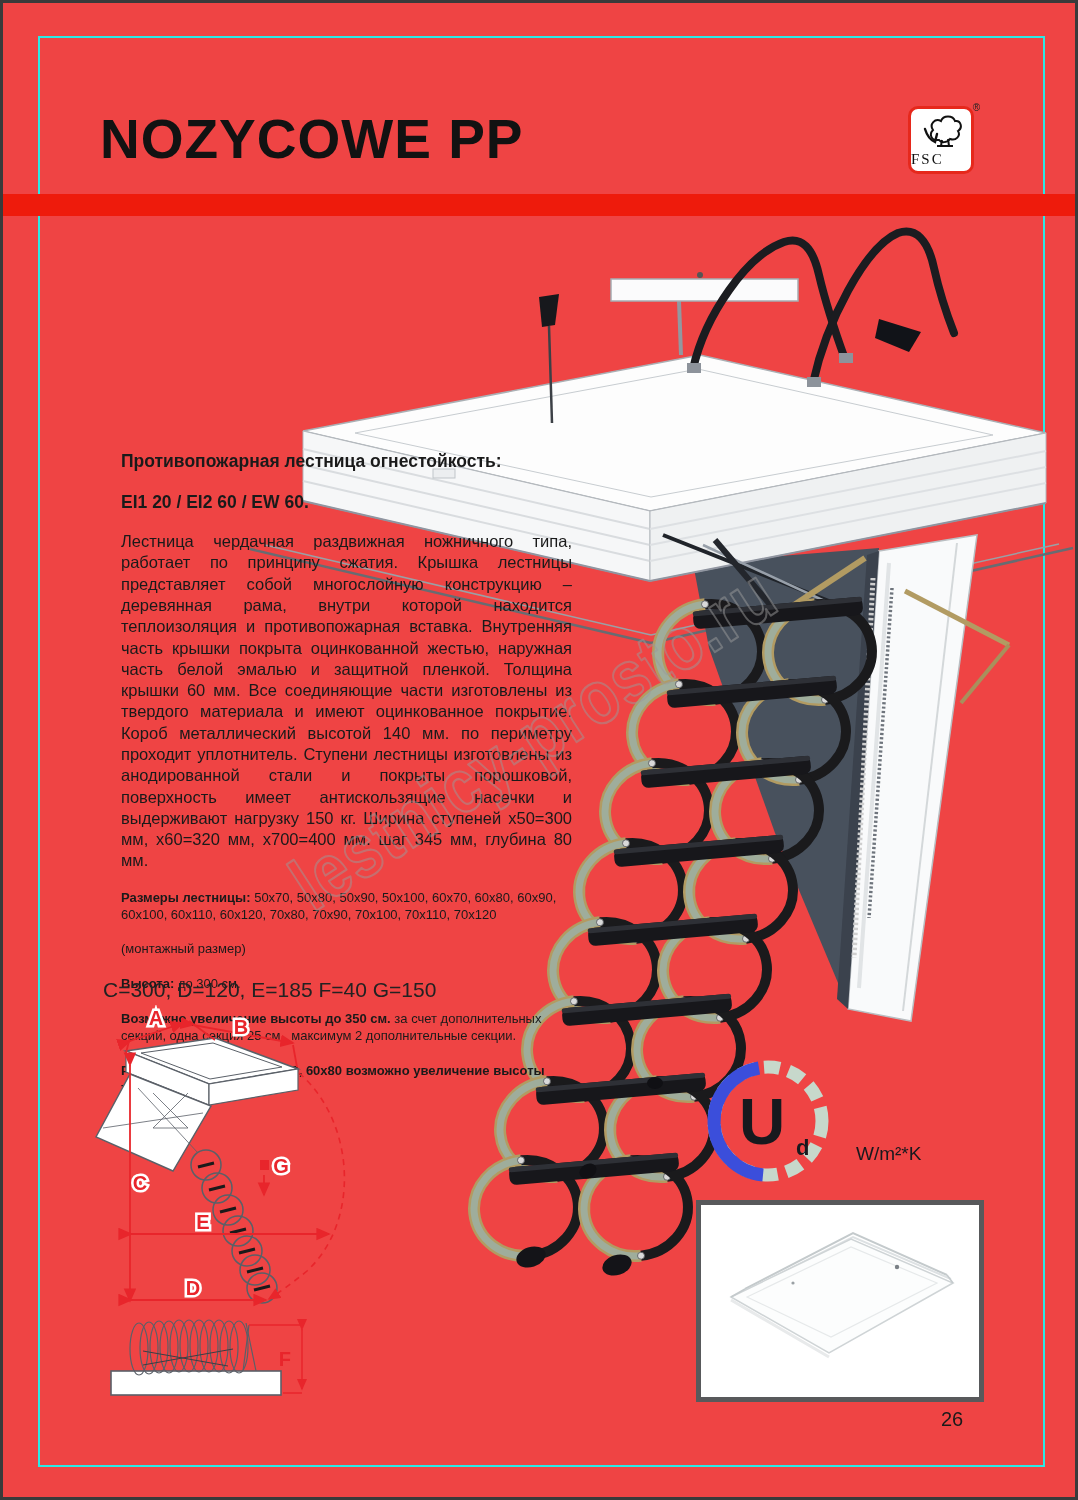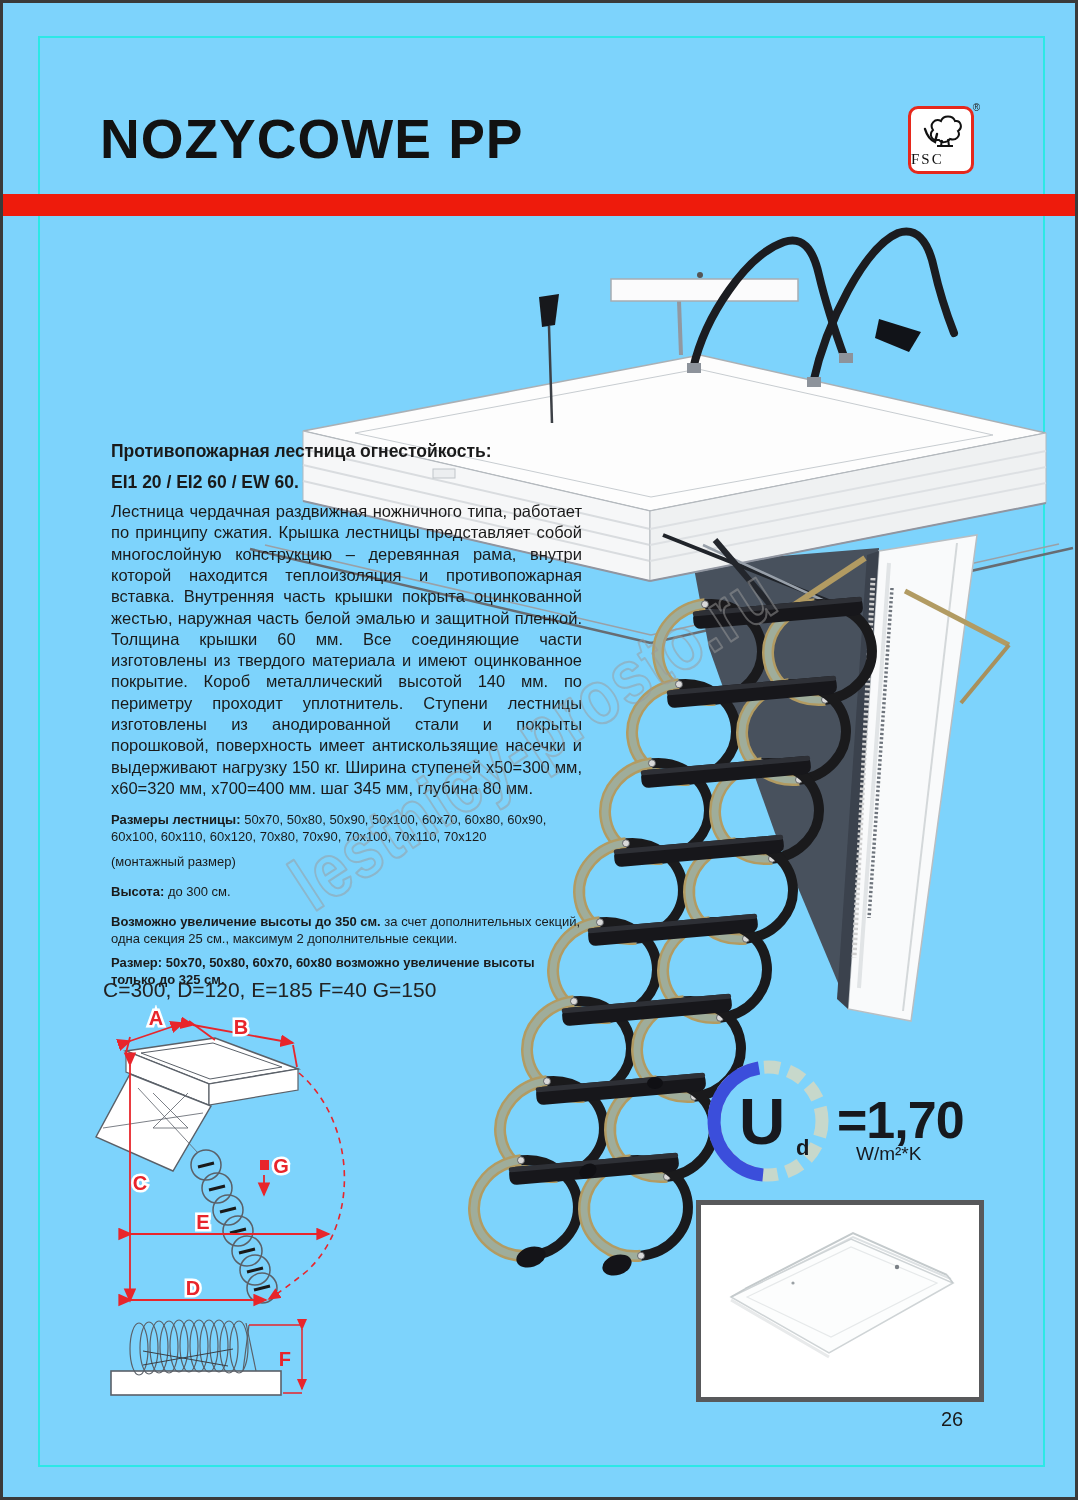--- a/index.html
+++ b/index.html
@@ -1,35 +1,35 @@
 <!DOCTYPE html>
 <html><head>
 <meta charset="utf-8">
 <style>
   html,body{margin:0;padding:0;background:#e9e9e9;}
   .page{
-    position:relative;width:1078px;height:1500px;margin:0 auto;background:#7dd3fc;
+    position:relative;width:1078px;height:1500px;margin:0 auto;background:#ef4444;
     border:3px solid #3a3a3a;box-sizing:border-box;overflow:hidden;
     font-family:"Liberation Sans",sans-serif;color:#1a1a1a;
   }
   .cyan-frame{position:absolute;left:35px;top:33px;width:1003px;height:1427px;
     border:2px solid #2BE8E6;pointer-events:none;}
   .page-title{position:absolute;left:97px;top:104px;font-size:55px;font-weight:bold;
     letter-spacing:1px;color:#121212;white-space:nowrap;}
   .red-stripe{position:absolute;left:0;top:191px;width:100%;height:22px;background:#EE1B0C;}
   
   .fsc-box{position:absolute;left:905px;top:103px;width:66px;height:68px;
     border:3px solid #E6281C;border-radius:10px;box-sizing:border-box;background:#fff;}
   .fsc-reg{position:absolute;right:-9px;top:-7px;font-size:10px;color:#222;}
   .fsc-tree{position:absolute;left:11px;top:5px;}
   .fsc-label{position:absolute;left:0;right:0;bottom:3px;text-align:left;
     font-family:"Liberation Serif",serif;font-size:15px;letter-spacing:2px;color:#111;}
   
   .desc{position:absolute;left:100px;top:429px;width:487px;font-size:16.5px;line-height:1.29;}
-  .desc p{margin:8px;}
+  .desc p{margin:18px;}
   .desc .head{font-weight:bold;font-size:17.5px;}
   .desc .body{text-align:justify;}
   .desc .gap{margin-top:13px;}
   .small{font-size:13px;line-height:1.3;}
   b{font-weight:bold;}
   .dims-line{position:absolute;left:100px;top:975px;font-size:21px;color:#222;white-space:nowrap;}
   
   .badge-value{position:absolute;left:834px;top:1087px;font-size:52px;font-weight:bold;
     letter-spacing:-1px;color:#17191e;white-space:nowrap;}
   .badge-unit{position:absolute;left:853px;top:1140px;font-size:19px;color:#17191e;white-space:nowrap;}
@@ -266,21 +266,20 @@
     </g>
     <text x="288" y="1363" text-anchor="end" font-family="Liberation Sans, sans-serif" font-size="20" font-weight="bold" fill="#E8252B">F</text>
   </svg>
 
   <svg class="abs" style="left:696px;top:1056px;" width="145" height="130" viewBox="696 1056 145 130">
     <circle cx="765" cy="1118" r="54" fill="none" stroke="#C7D8CB" stroke-width="13" stroke-dasharray="16 9"></circle>
     <path d="M756,1065 A54,54 0 0 0 760,1172" fill="none" stroke="#3B4EDB" stroke-width="13"></path>
     <text x="759" y="1141" text-anchor="middle" font-family="Liberation Sans, sans-serif" font-size="64" font-weight="bold" fill="#17191e">U</text>
     <text x="793" y="1152" font-family="Liberation Sans, sans-serif" font-size="22" font-weight="bold" fill="#17191e">d</text>
   </svg>
-  <div class="badge-value">=1,70</div>
   <div class="badge-unit">W/m²*K</div>
 
   <div class="hatch-frame">
     <svg width="278" height="192" viewBox="0 0 278 192">
       <polyline points="44,84 152,28 246,70" fill="none" stroke="#c4cacc" stroke-width="2"></polyline>
       <polyline points="40,88 152,32 250,74" fill="none" stroke="#dde1e3" stroke-width="2"></polyline>
       <polygon points="30,92 150,34 252,78 128,148" fill="#fcfdfd" stroke="#cfd4d6" stroke-width="1.5"></polygon>
       <polygon points="46,92 150,42 236,78 130,132" fill="none" stroke="#e6e9ea" stroke-width="1.2"></polygon>
       <line x1="30" y1="92" x2="44" y2="84" stroke="#c4cacc" stroke-width="1.5"></line>
       <line x1="252" y1="78" x2="246" y2="70" stroke="#c4cacc" stroke-width="1.5"></line>

